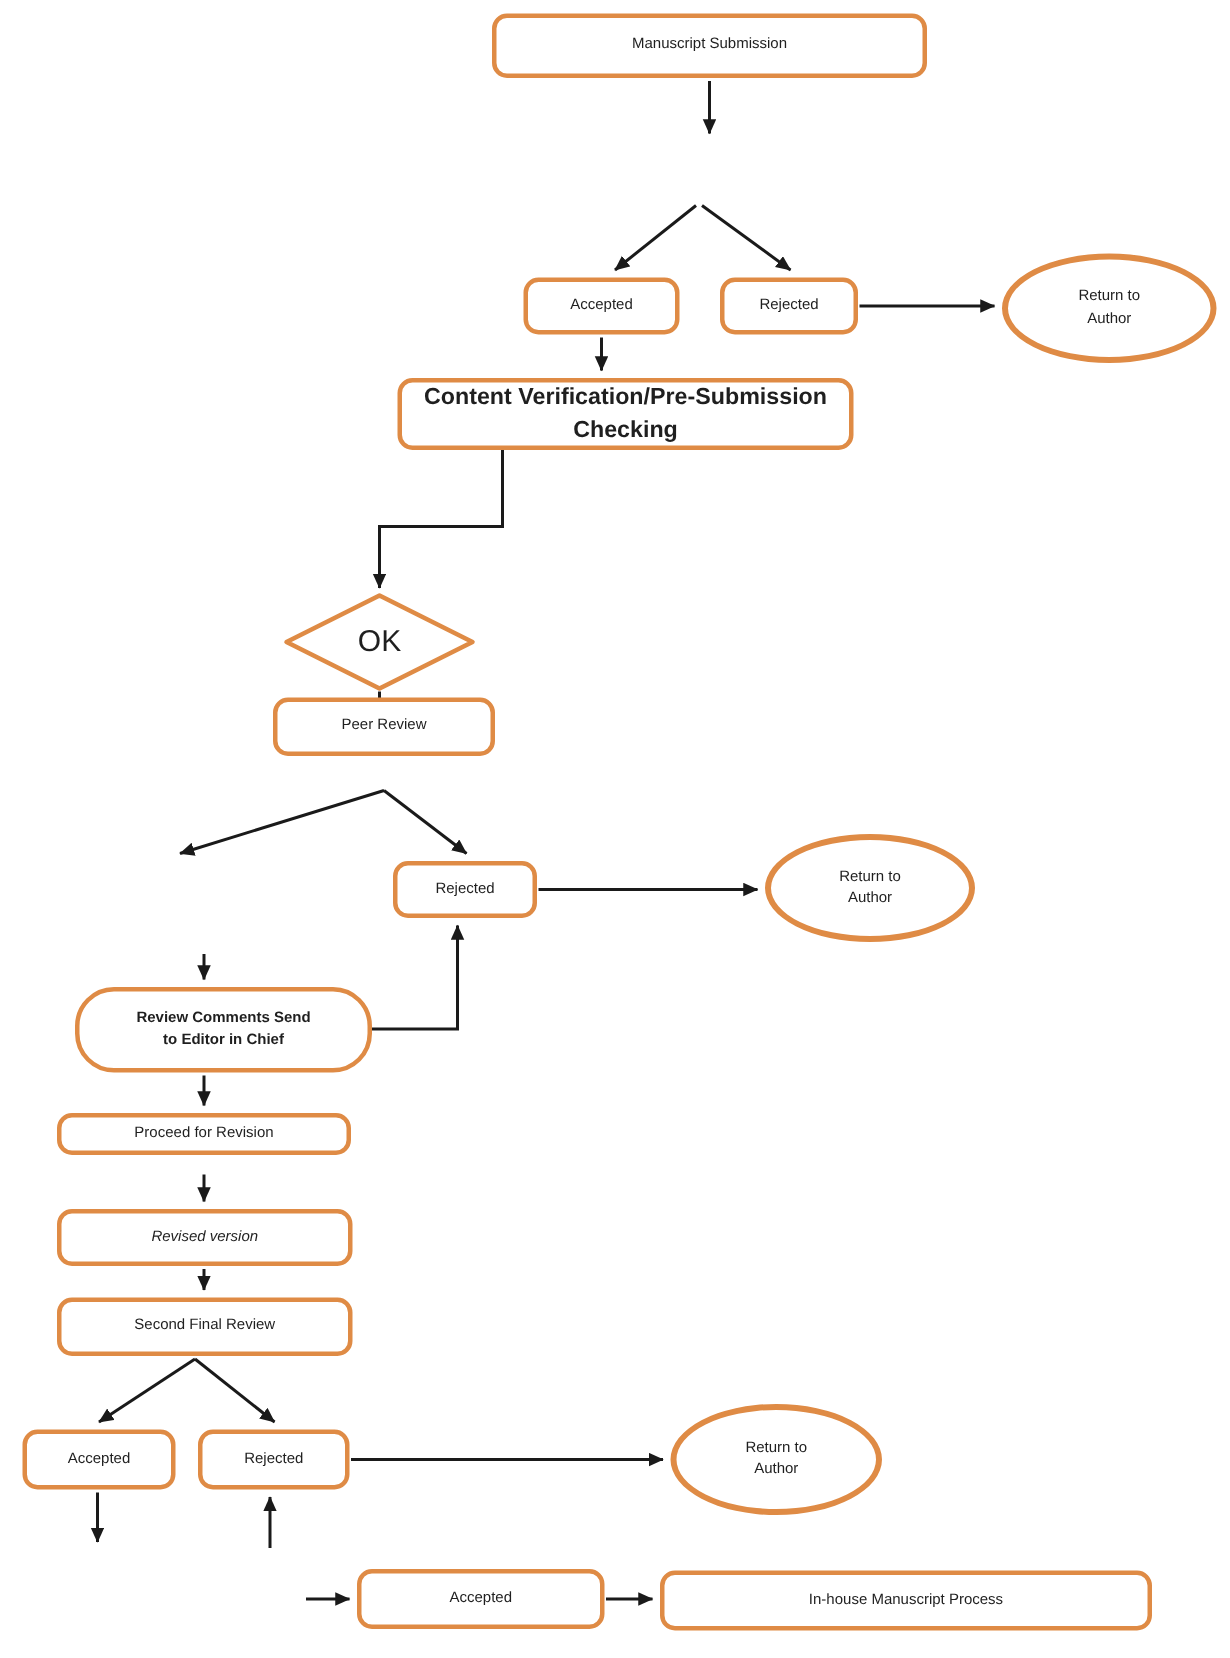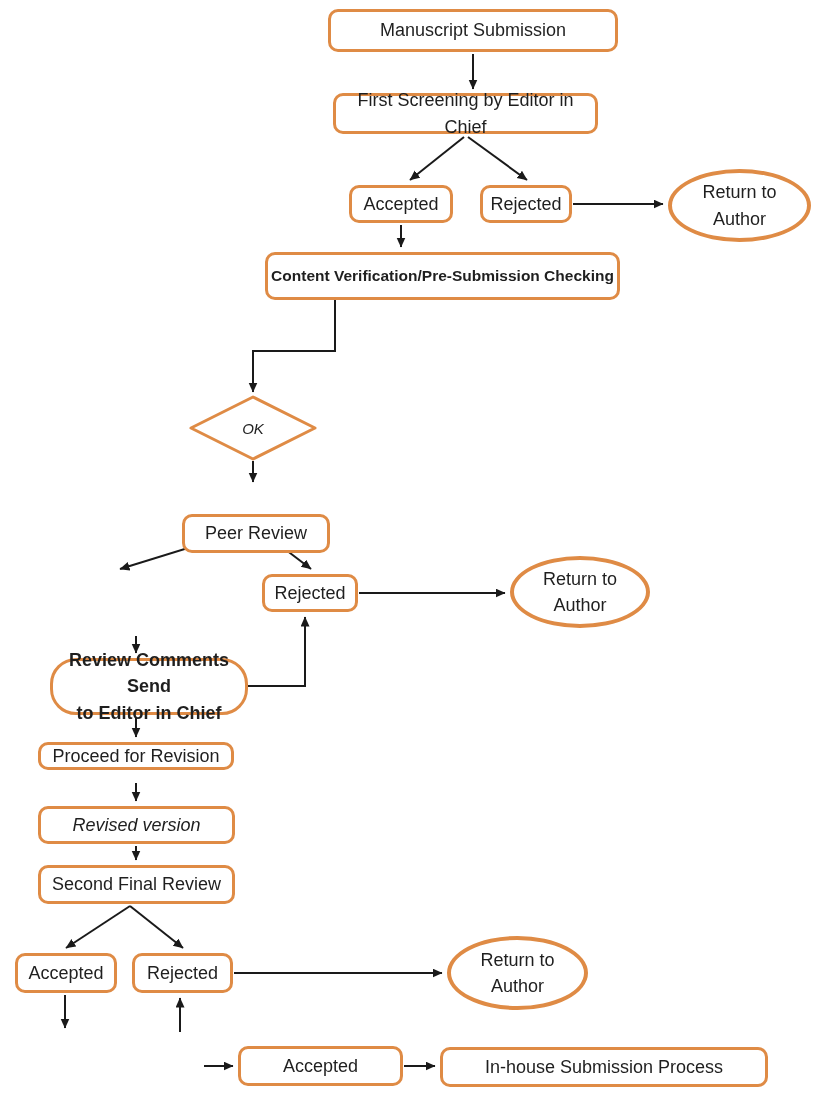--- a/index.html
+++ b/index.html
@@ -26,51 +26,50 @@
     position: absolute;
     box-sizing: border-box;
     border: 3px solid #DF8B45;
     border-radius: 10px;
     background: #ffffff;
     display: flex;
     align-items: center;
     justify-content: center;
     text-align: center;
     color: #1f1f1f;
-    font-size: 18px;
+    font-size: 10px;
     line-height: 1.45;
     white-space: pre-line;
   }
   .ellipse {
     border-radius: 50%;
     border-width: 4px;
   }
   .bold { font-weight: 700; font-size: 15.5px; }
   .semibold { font-weight: 600; }
   .diamond-label {
     position: absolute;
     background: transparent;
     border: none;
     display: flex;
     align-items: center;
     justify-content: center;
     color: #1f1f1f;
-    font-size: 15px;
-    font-style: italic;
+    font-size: 20px;
   }
 
   
   #n-manuscript       { left: 328px; top: 9px;    width: 290px; height: 43px; }
   #n-first-screening  { left: 333px; top: 93px;   width: 265px; height: 41px; }
   #n-accepted-1       { left: 349px; top: 185px;  width: 104px; height: 38px; }
   #n-rejected-1       { left: 480px; top: 185px;  width: 92px;  height: 38px; }
   #n-return-1         { left: 668px; top: 169px;  width: 143px; height: 73px; }
-  #n-content-verif    { left: 265px; top: 252px;  width: 355px; height: 48px; }
+  #n-content-verif    { left: 265px; top: 252px;  width: 304px; height: 48px; }
   #n-ok-label         { left: 223px; top: 414px;  width: 60px;  height: 28px; }
-  #n-peer-review      { left: 182px; top: 514px;  width: 148px; height: 39px; }
+  #n-peer-review      { left: 182px; top: 465px;  width: 148px; height: 39px; }
   #n-accepted-rev     { left: 38px;  top: 574px;  width: 197px; height: 60px; }
   #n-rejected-2       { left: 262px; top: 574px;  width: 96px;  height: 38px; }
   #n-return-2         { left: 510px; top: 556px;  width: 140px; height: 72px; }
   #n-review-comments  { left: 50px;  top: 658px;  width: 198px; height: 57px; border-radius: 26px; }
   #n-proceed-revision { left: 38px;  top: 742px;  width: 196px; height: 28px; }
   #n-revised-version  { left: 38px;  top: 806px;  width: 197px; height: 38px; font-style: italic; }
   #n-second-round     { left: 38px;  top: 865px;  width: 197px; height: 39px; }
   #n-accepted-2       { left: 15px;  top: 953px;  width: 102px; height: 40px; }
   #n-rejected-3       { left: 132px; top: 953px;  width: 101px; height: 40px; }
   #n-return-3         { left: 447px; top: 936px;  width: 141px; height: 74px; }
@@ -110,36 +109,35 @@
       <line x1="234" y1="973" x2="442" y2="973" marker-end="url(#arw)"></line>
       <line x1="65" y1="995" x2="65" y2="1028" marker-end="url(#arw)"></line>
       <line x1="180" y1="1032" x2="180" y2="998" marker-end="url(#arw)"></line>
       <line x1="204" y1="1066" x2="233" y2="1066" marker-end="url(#arw)"></line>
       <line x1="404" y1="1066" x2="435" y2="1066" marker-end="url(#arw)"></line>
     </g>
     <polygon points="253,397 315,428 253,459 191,428" fill="#ffffff" stroke="#DF8B45" stroke-width="3" stroke-linejoin="round"></polygon>
   </svg>
 
   <div class="node" id="n-manuscript">Manuscript Submission</div>
-  <div class="node" id="n-first-screening">First Screening by Editor in Chief</div>
   <div class="node" id="n-accepted-1">Accepted</div>
   <div class="node" id="n-rejected-1">Rejected</div>
   <div class="node ellipse" id="n-return-1">Return to
 Author</div>
   <div class="node bold" id="n-content-verif">Content Verification/Pre-Submission Checking</div>
   <div class="diamond-label" id="n-ok-label">OK</div>
   <div class="node" id="n-peer-review">Peer Review</div>
   <div class="node" id="n-rejected-2">Rejected</div>
   <div class="node ellipse" id="n-return-2">Return to
 Author</div>
   <div class="node semibold" id="n-review-comments">Review Comments Send
 to Editor in Chief</div>
   <div class="node" id="n-proceed-revision">Proceed for Revision</div>
   <div class="node" id="n-revised-version">Revised version</div>
   <div class="node" id="n-second-round">Second Final Review</div>
   <div class="node" id="n-accepted-2">Accepted</div>
   <div class="node" id="n-rejected-3">Rejected</div>
   <div class="node ellipse" id="n-return-3">Return to
 Author</div>
   <div class="node" id="n-accepted-3">Accepted</div>
-  <div class="node" id="n-inhouse">In-house Submission Process</div>
+  <div class="node" id="n-inhouse">In-house Manuscript Process</div>
 
 </div>
 
 </body></html>

